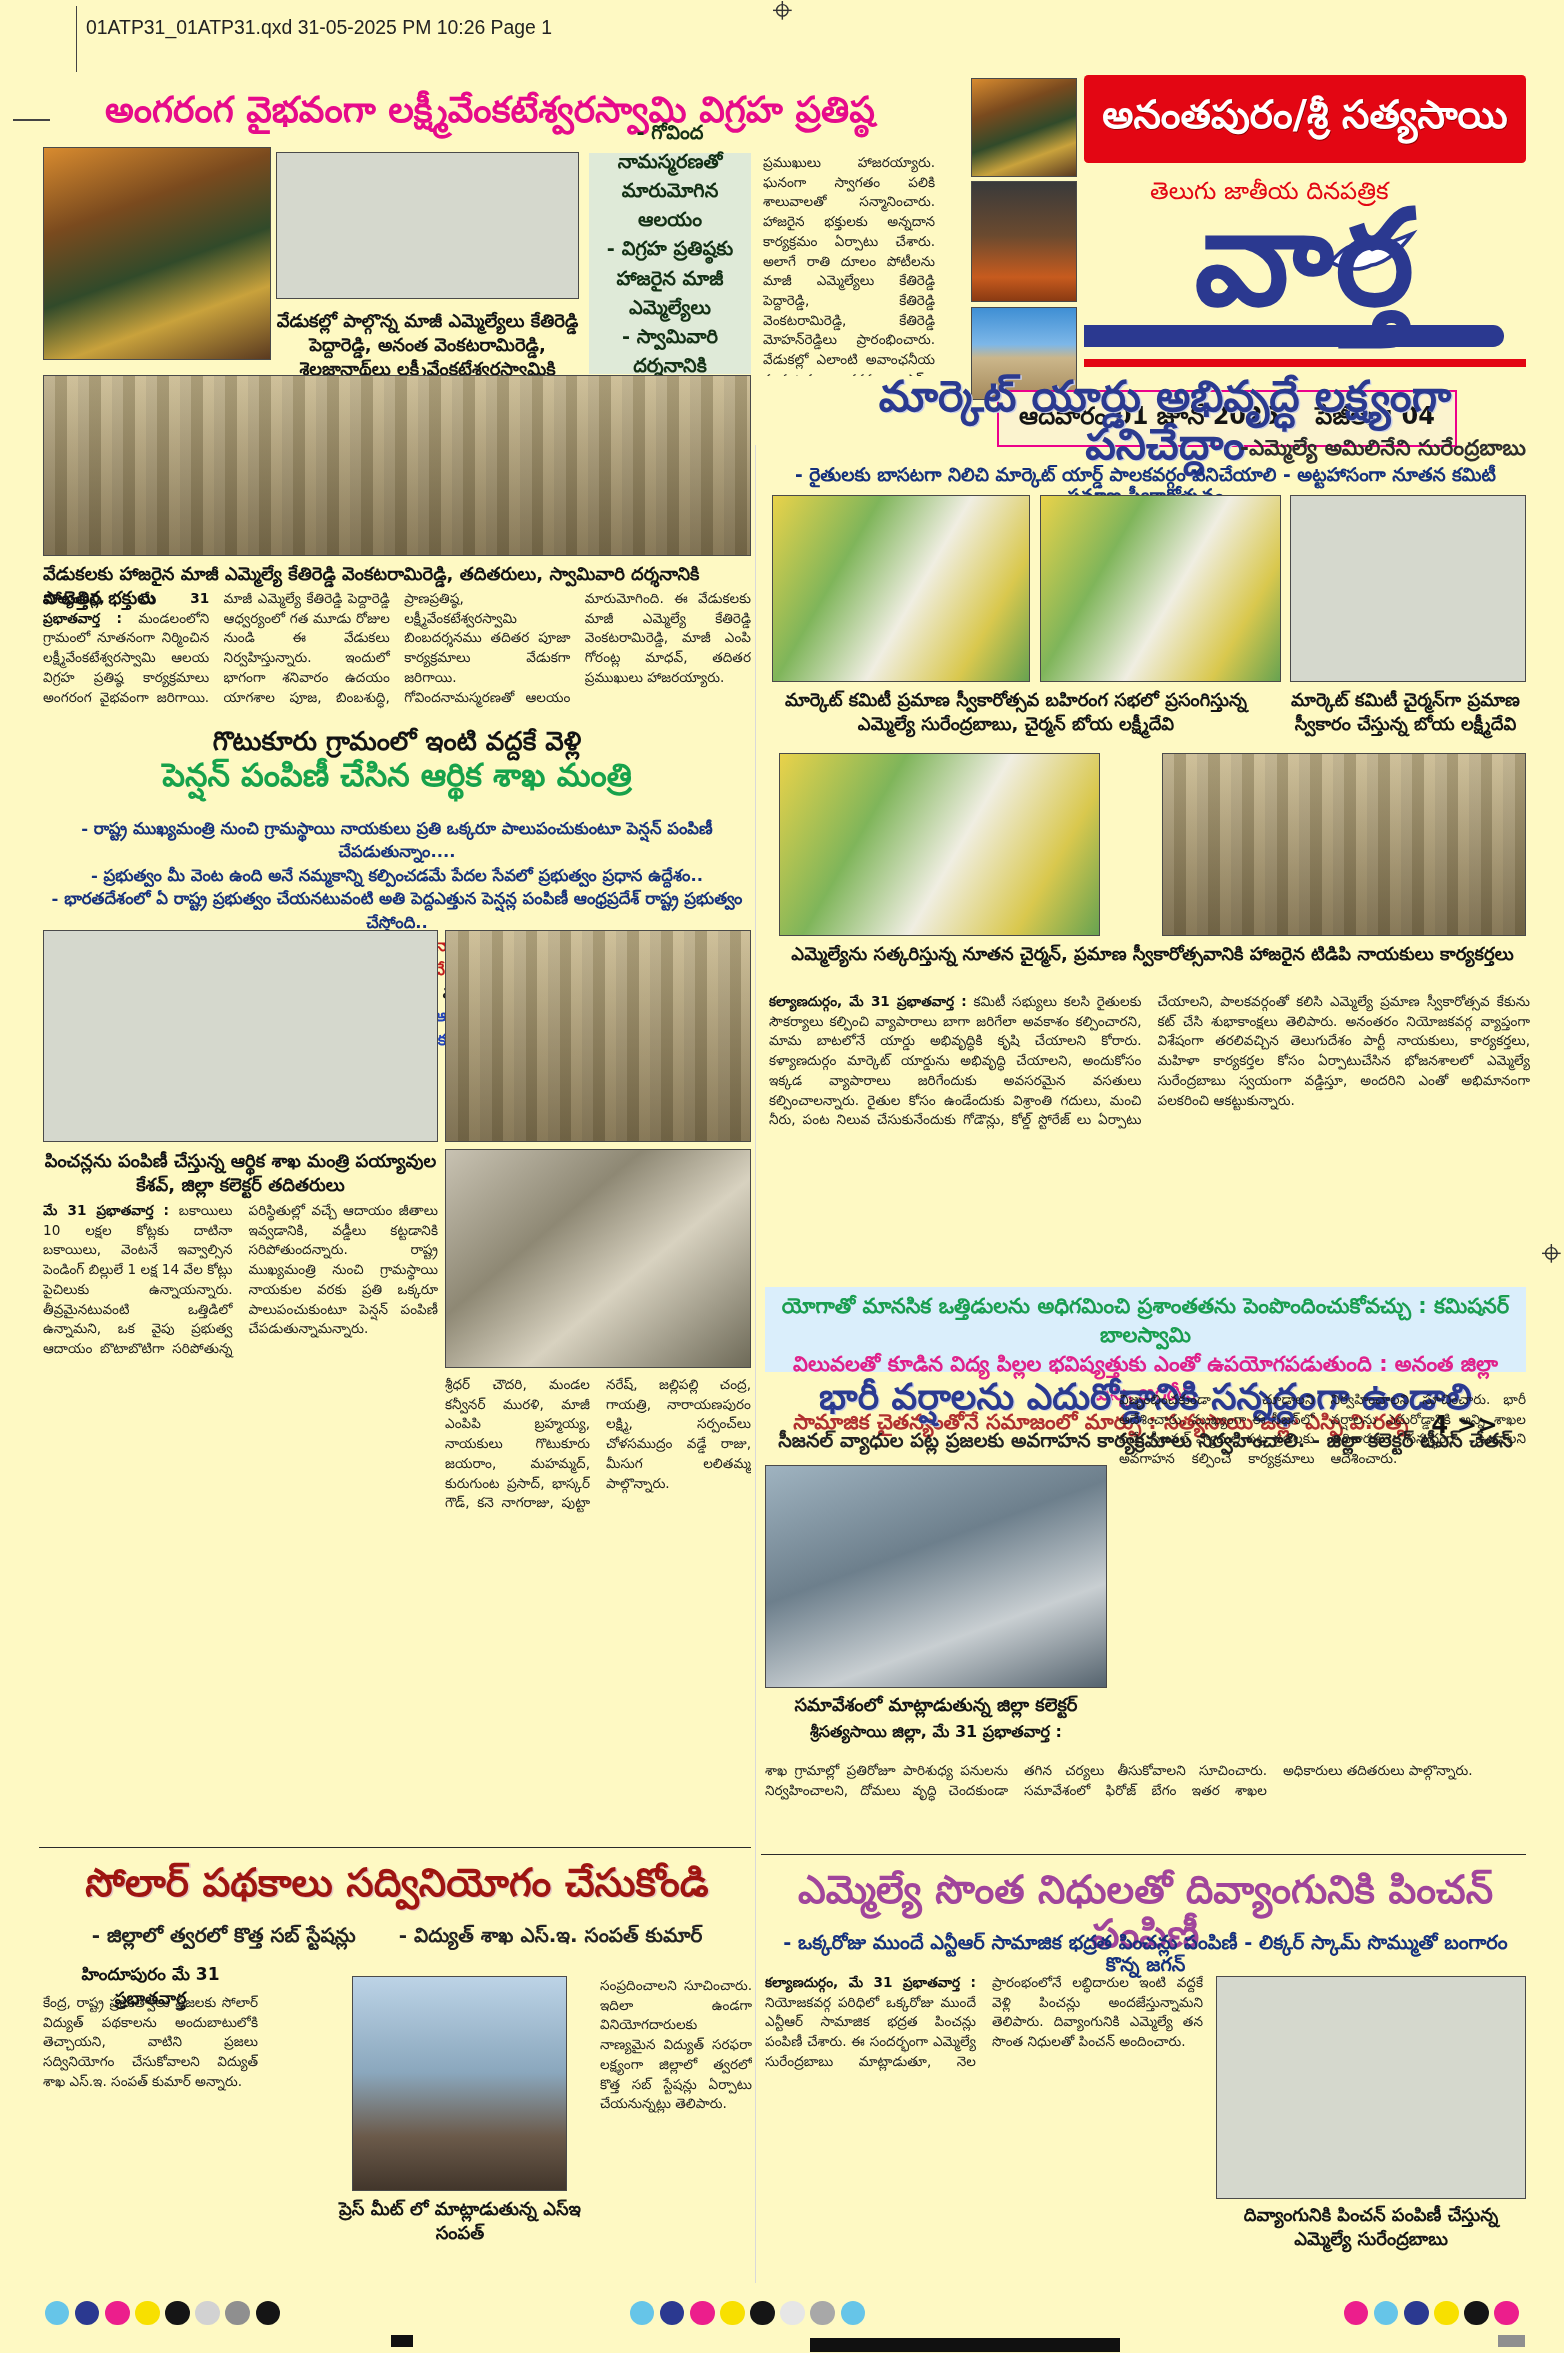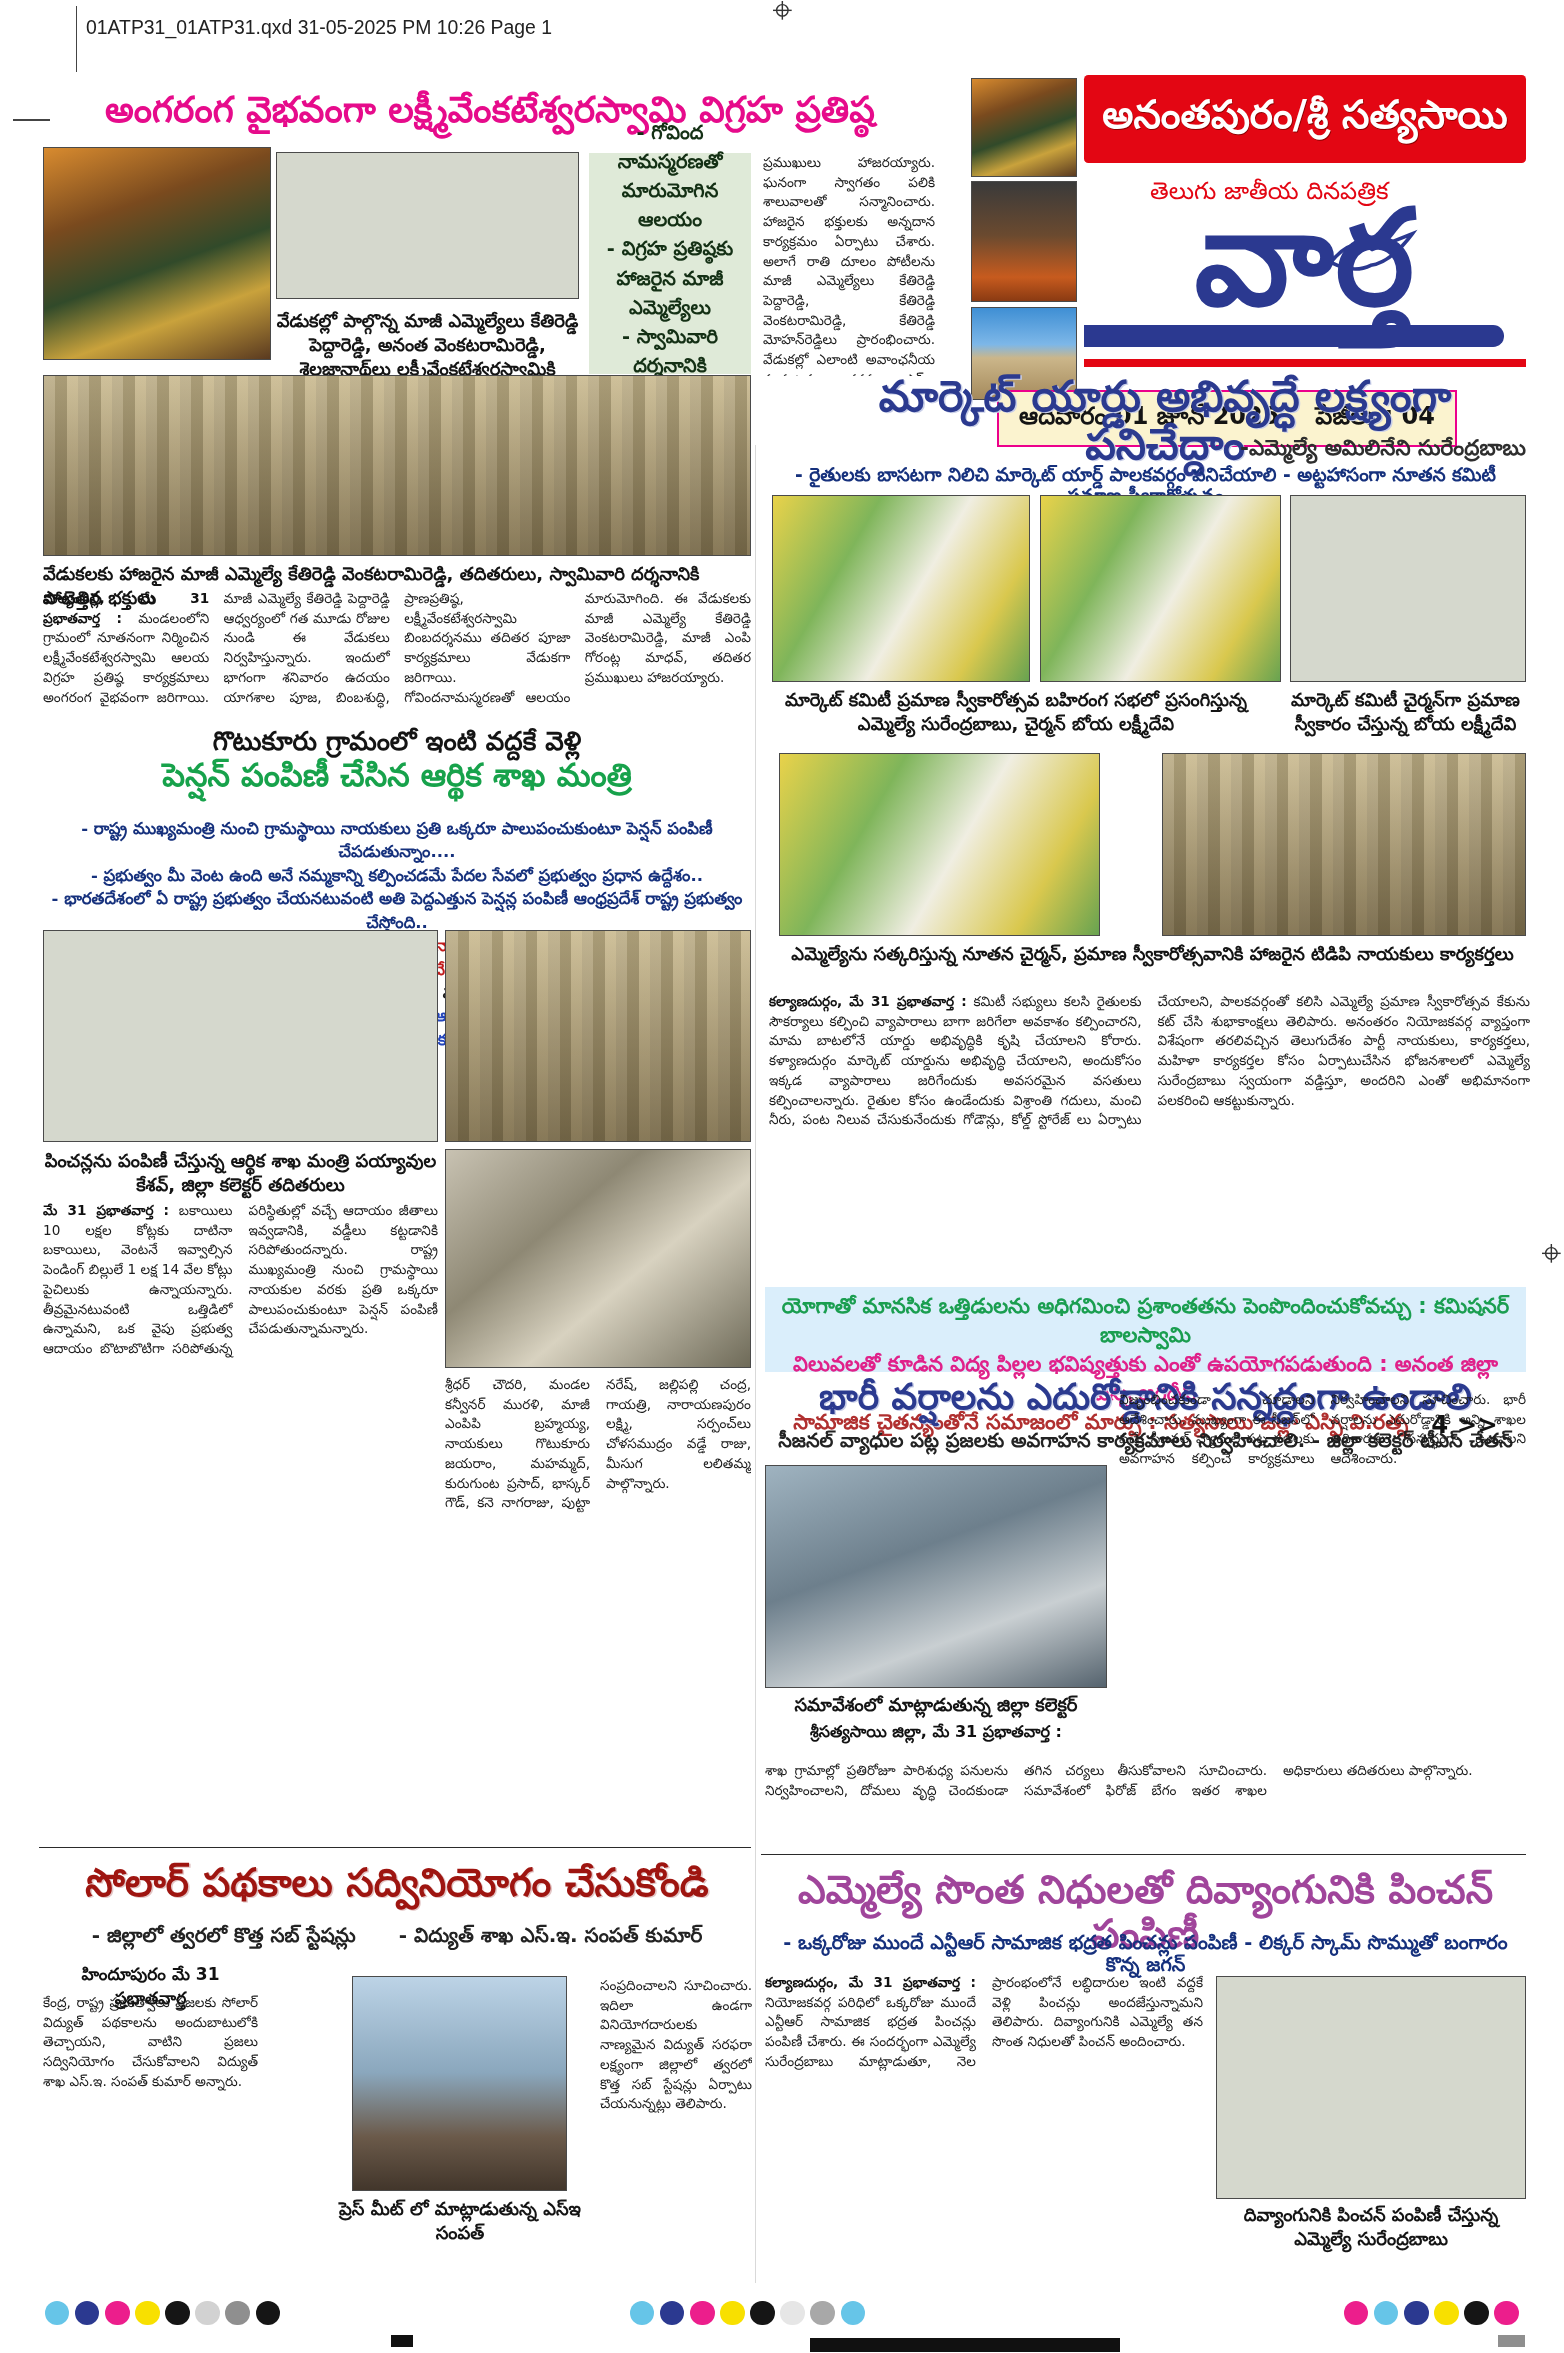--- a/index.html
+++ b/index.html
@@ -1,16 +1,16 @@
 <!DOCTYPE html>
 <html style="font-size:11.5px"><head>
 <meta charset="utf-8">
 <style>
   html,body{margin:0;padding:0;background:#e8e8e8;}
-  .page{position:relative;width:1565px;height:2354px;background:#ffffff;overflow:hidden;
+  .page{position:relative;width:1565px;height:2354px;background:#fef9c3;overflow:hidden;
         font-family:"DejaVu Sans","Liberation Sans",sans-serif;color:#1c1c1c;}
   .abs{position:absolute;}
   .photo{border:0.7px solid #4a4a4a;box-sizing:border-box;}
   .ph-temple{background:linear-gradient(160deg,#d88b2f 0%,#7a4a1e 30%,#314a2a 55%,#c9a23c 75%,#5a3a20 100%);}
   .ph-group{background:linear-gradient(180deg,#dfe3de 0%,#cfd4c8 35%,#e8e4d5 60%,#8f9583 100%),;background-color:#d5d8cd;}
   .ph-crowd{background:repeating-linear-gradient(90deg,#cfc6ae 0 11.5px,#b5ab8e 11.5px 23px,#ddd3b8 23px 34px),linear-gradient(#efe9d6,#9c927a);background-blend-mode:multiply;}
   .ph-stage{background:linear-gradient(120deg,#e9d24a 0%,#7fb55a 30%,#f0eee2 55%,#d9c84e 80%,#68a350 100%);}
   .ph-indoor{background:linear-gradient(160deg,#9fb3c0 0%,#6d7f8c 40%,#c9cfd2 70%,#55636e 100%);}
   .ph-portrait{background:linear-gradient(180deg,#bcd3e6 0%,#8aa7bd 45%,#6b5a4a 75%,#42362b 100%);}
   .ph-sai{background:linear-gradient(180deg,#3a3a3a 0%,#6b4a2f 45%,#c75b1e 80%,#8a3a12 100%);}

